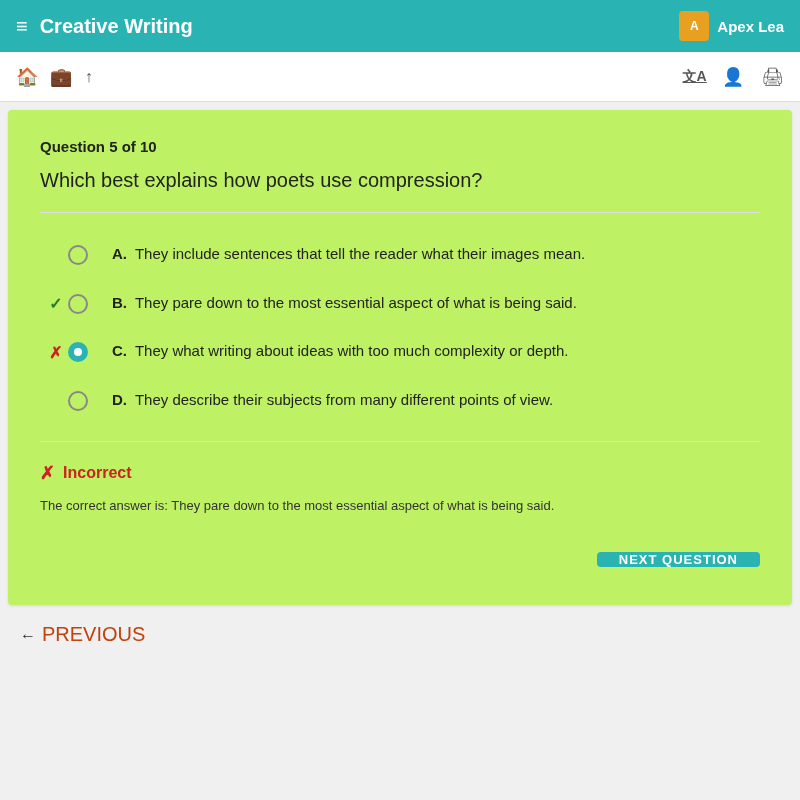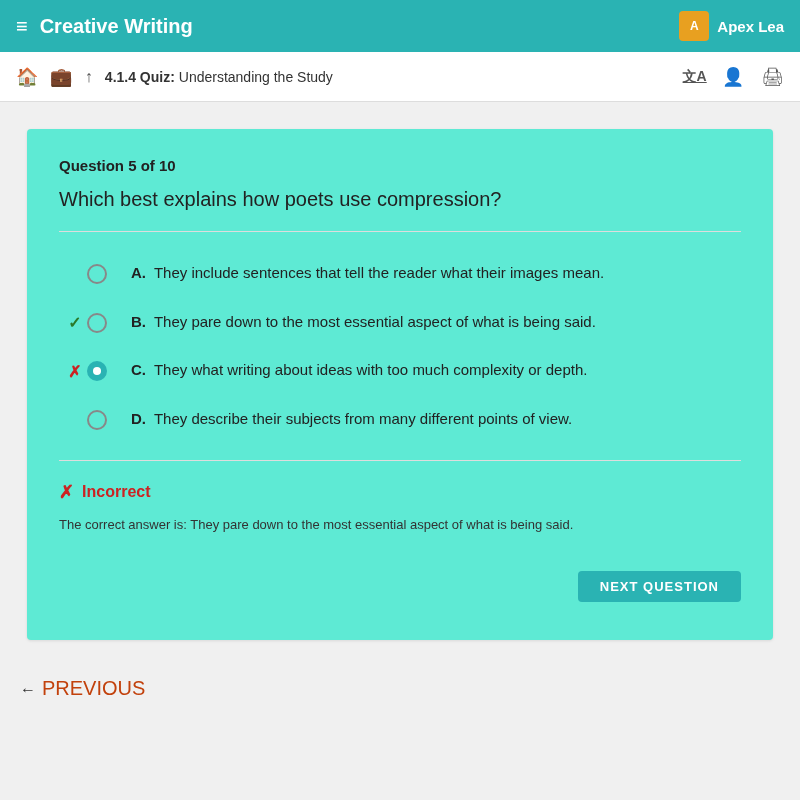--- a/index.html
+++ b/index.html
@@ -85,22 +85,22 @@
     .breadcrumb-right {
       display: flex;
       align-items: center;
       gap: 16px;
       color: #555;
       font-size: 18px;
     }
 
     
     .main-content {
-      background: #5eead4;
-      margin: 27px;
+      background: #bef264;
+      margin: 8px;
       padding: 28px 32px;
       border-radius: 4px;
       box-shadow: 0 1px 3px rgba(0,0,0,0.1);
     }
 
     .question-number {
       font-size: 15px;
       font-weight: bold;
       color: #222;
       margin-bottom: 14px;
@@ -230,21 +230,21 @@
       display: flex;
       justify-content: flex-end;
       margin-top: 20px;
       margin-bottom: 10px;
     }
 
     .next-btn {
       background: #2ab3b3;
       color: white;
       border: none;
-      padding: 8px 22px;
+      padding: 0 22px;
       font-size: 13px;
       font-weight: bold;
       letter-spacing: 1px;
       border-radius: 4px;
       cursor: pointer;
       text-transform: uppercase;
     }
 
     .footer-nav {
       display: flex;
@@ -280,24 +280,20 @@
     <div class="apex-logo">A</div>
     <span>Apex Lea</span>
   </div>
 </nav>
 
 <div class="breadcrumb-bar">
   <div class="breadcrumb-left">
     <span class="breadcrumb-icon">🏠</span>
     <span class="breadcrumb-icon">💼</span>
     <span class="breadcrumb-icon" style="font-size:16px; color:#555;">↑</span>
-    <span class="breadcrumb-text">
-      <span class="quiz-label">4.1.4 Quiz:</span>
-      <span> <span>Understanding the Study</span></span>
-    </span>
   </div>
   <div class="breadcrumb-right">
     <span style="font-size:14px; font-weight:bold;text-decoration:underline;">文A</span>
     <span>👤</span>
     <span>🖨</span>
   </div>
 </div>
 
 <div class="main-content">
   <div class="question-number">Question 5 of 10</div>

